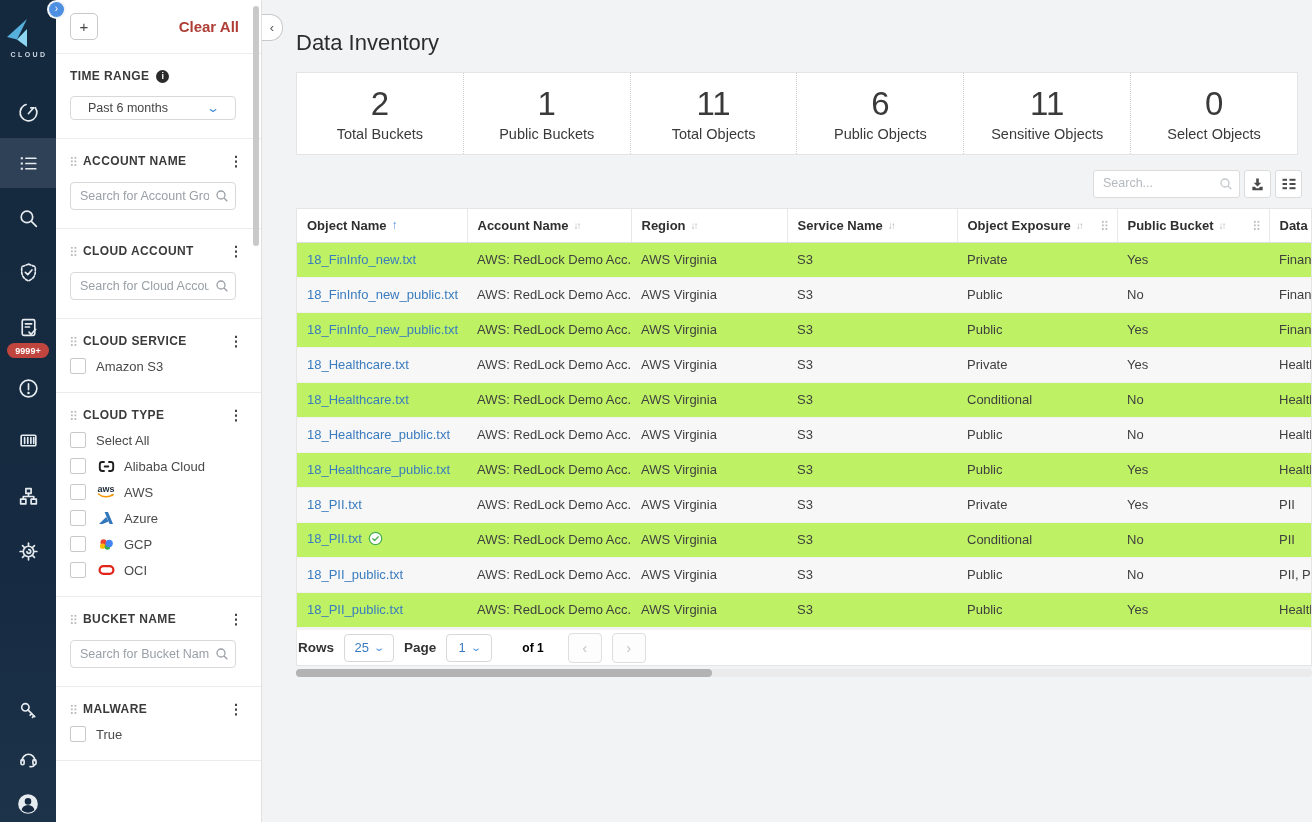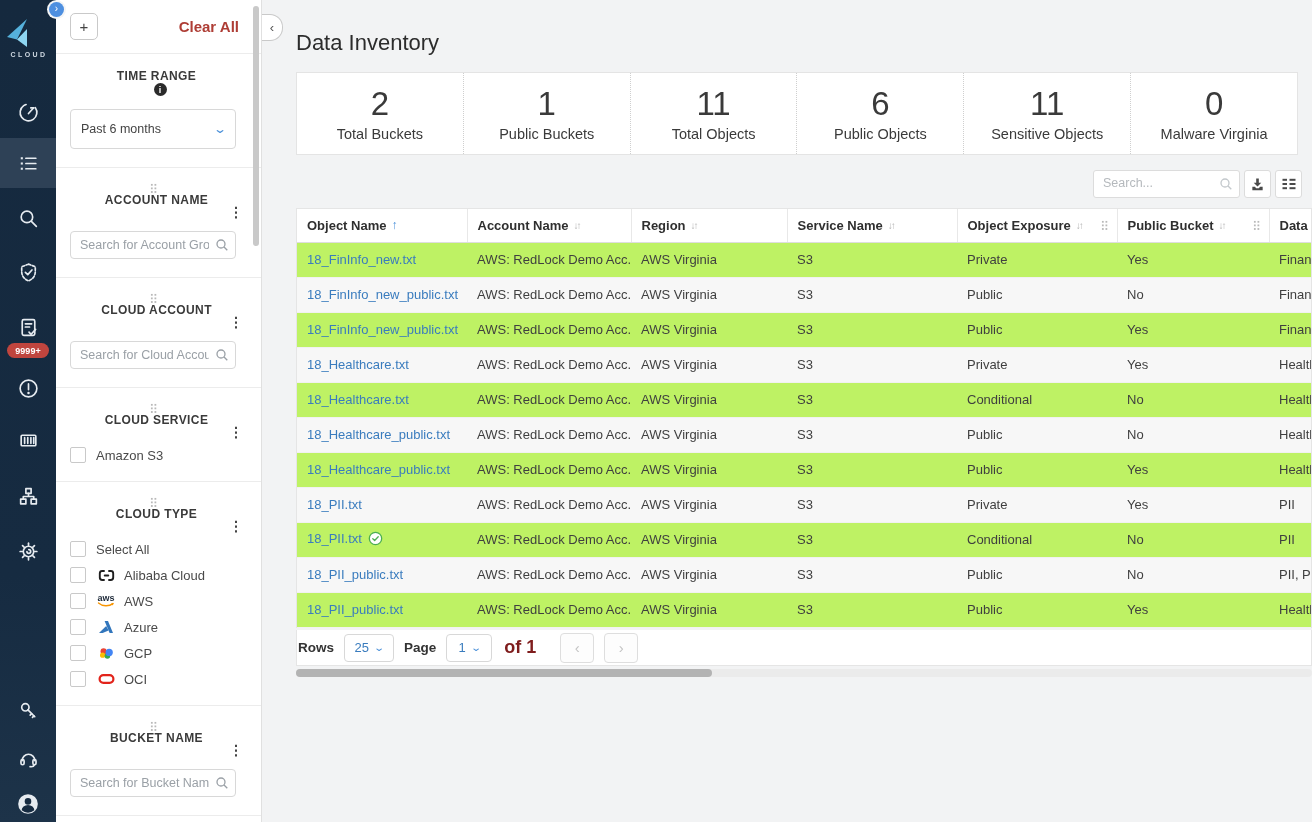--- a/index.html
+++ b/index.html
@@ -23,32 +23,32 @@
 
   
   .filter-panel { position:absolute; left:56px; top:0; width:206px; height:822px; background:#fff; border-right:1px solid #e0e0e0; }
   .fp-scrollthumb { position:absolute; right:2px; top:6px; width:6px; height:240px; background:#c9c9c9; border-radius:3px; }
   .fp-toprow { display:flex; align-items:center; justify-content:space-between; padding:13px 22px 13px 14px; }
   .add-filter-btn { width:28px; height:27px; border:1px solid #c9c9c9; border-radius:5px; background:#fff; font-size:15px; color:#444;
                     display:flex; align-items:center; justify-content:center; cursor:pointer; }
   .clear-all { color:#ae3d35; font-size:15px; font-weight:600; cursor:pointer; }
   .fp-divider { border-top:1px solid #ececec; }
   .fp-section { padding:15px 18px 18px 14px; }
-  .fp-title-row { display:flex; align-items:center;flex-direction:column; }
+  .fp-title-row { display:flex; align-items:center; }
   .fp-title { font-size:12px; font-weight:700; color:#3a3a3a; letter-spacing:.4px; }
   .drag-dots { width:7px; height:10px; margin-right:6px; cursor:grab; flex:0 0 auto;
                background-image:radial-gradient(circle,#b9b9b9 1.05px,transparent 1.2px); background-size:3.6px 3.6px; }
   .kebab { margin-left:auto; color:#444; font-size:14px; font-weight:bold; cursor:pointer; line-height:10px; }
   .fp-search { position:relative; margin-top:14px; width:166px; }
   .fp-search input { width:166px; height:28px; border:1px solid #d8d8d8; border-radius:4px; padding:0 26px 0 9px;
                      font-size:12.5px; color:#444; font-family:inherit; background:#fff; }
   .fp-search input::placeholder { color:#9aa0a6; }
   .fp-search .mag { position:absolute; right:7px; top:7px; }
-  .fp-select { margin-top:13px; width:166px; height:40px; border:1px solid #d8d8d8; border-radius:4px; background:#fff;
-               display:flex; align-items:center; justify-content:space-between; padding:0 10px; cursor:pointer; }
+  .fp-select { margin-top:13px; width:166px; height:24px; border:1px solid #d8d8d8; border-radius:4px; background:#fff;
+               display:flex; align-items:center; justify-content:space-between; padding:0 17px; cursor:pointer; }
   .fp-select span.val { font-size:12.5px; color:#444; }
   .chev-blue { color:#4a90d9; font-size:12px; transform:scaleX(1.4); }
   .cb-row { display:flex; align-items:center; margin-top:10px; cursor:pointer; }
   .cb-row:first-of-type { margin-top:14px; }
   .checkbox { width:16px; height:16px; border:1px solid #c9c9c9; border-radius:2px; background:#fff; flex:0 0 auto; }
   .cb-label { font-size:13px; color:#4a4a4a; margin-left:10px; }
   .prov-icon { width:20px; height:16px; margin-left:10px; display:flex; align-items:center; justify-content:center; }
   .prov-icon + .cb-label { margin-left:8px; }
   .aws-wrap { display:flex; flex-direction:column; align-items:center; line-height:8px; }
   .aws-txt { font-size:9px; font-weight:bold; color:#232f3e; letter-spacing:0; }
@@ -90,21 +90,21 @@
   .th-dots { margin-left:auto; width:8px; height:10px; cursor:col-resize;
              background-image:radial-gradient(circle,#b9b9b9 1.05px,transparent 1.2px); background-size:3.6px 3.6px; }
   .verified { margin-left:6px; vertical-align:-3px; }
 
   .pagination { position:absolute; left:34px; top:630px; width:1016px; height:36px; background:#fff; border:1px solid #e5e5e5; border-top:none;
                 display:flex; align-items:center; gap:10px; padding-left:1px; }
   .pg-label { font-size:13.5px; color:#333; font-weight:600; }
   .pg-select { width:50px; height:28px; border:1px solid #d8d8d8; border-radius:4px; background:#fff; display:flex; align-items:center;
                justify-content:center; gap:6px; font-size:13px; color:#3a7cbe; cursor:pointer; }
   .pg-select .chev-blue { font-size:10px; }
-  .pg-of { font-size:18px; color:#7f1d1d; font-weight:600; margin-left:2px; }
+  .pg-of { font-size:12px; color:#000000; font-weight:600; margin-left:20px; }
   .pg-btn { width:34px; height:30px; border:1px solid #dedede; border-radius:4px; background:#fdfdfd; color:#c4c4c4; font-size:15px;
             display:flex; align-items:center; justify-content:center; cursor:pointer; }
   .pg-btn.prev { margin-left:14px; }
   .hscroll { position:absolute; left:34px; top:669px; width:1016px; height:8px; background:#ebebeb; border-radius:4px; }
   .hscroll .thumb { position:absolute; left:0; top:0; width:416px; height:8px; background:#b3b3b3; border-radius:4px; cursor:pointer; }
 </style>
 </head>
 <body>
 
 <div id="app">
@@ -418,21 +418,21 @@
       <div class="stat-cell">
         <div class="stat-value">6</div>
         <div class="stat-label">Public Objects</div>
       </div>
       <div class="stat-cell">
         <div class="stat-value">11</div>
         <div class="stat-label">Sensitive Objects</div>
       </div>
       <div class="stat-cell">
         <div class="stat-value">0</div>
-        <div class="stat-label">Malware Virginia</div>
+        <div class="stat-label">Select Objects</div>
       </div>
     </div>
 
     <div class="toolbar">
       <div class="tb-search">
         <input placeholder="Search..." style="">
         <svg class="mag" width="14" height="14" viewBox="0 0 14 14">
           <circle cx="6" cy="6" r="4" fill="none" stroke="#c3c8cc" stroke-width="1.3"></circle>
           <line x1="9" y1="9" x2="12.3" y2="12.3" stroke="#c3c8cc" stroke-width="1.3"></line>
         </svg>

